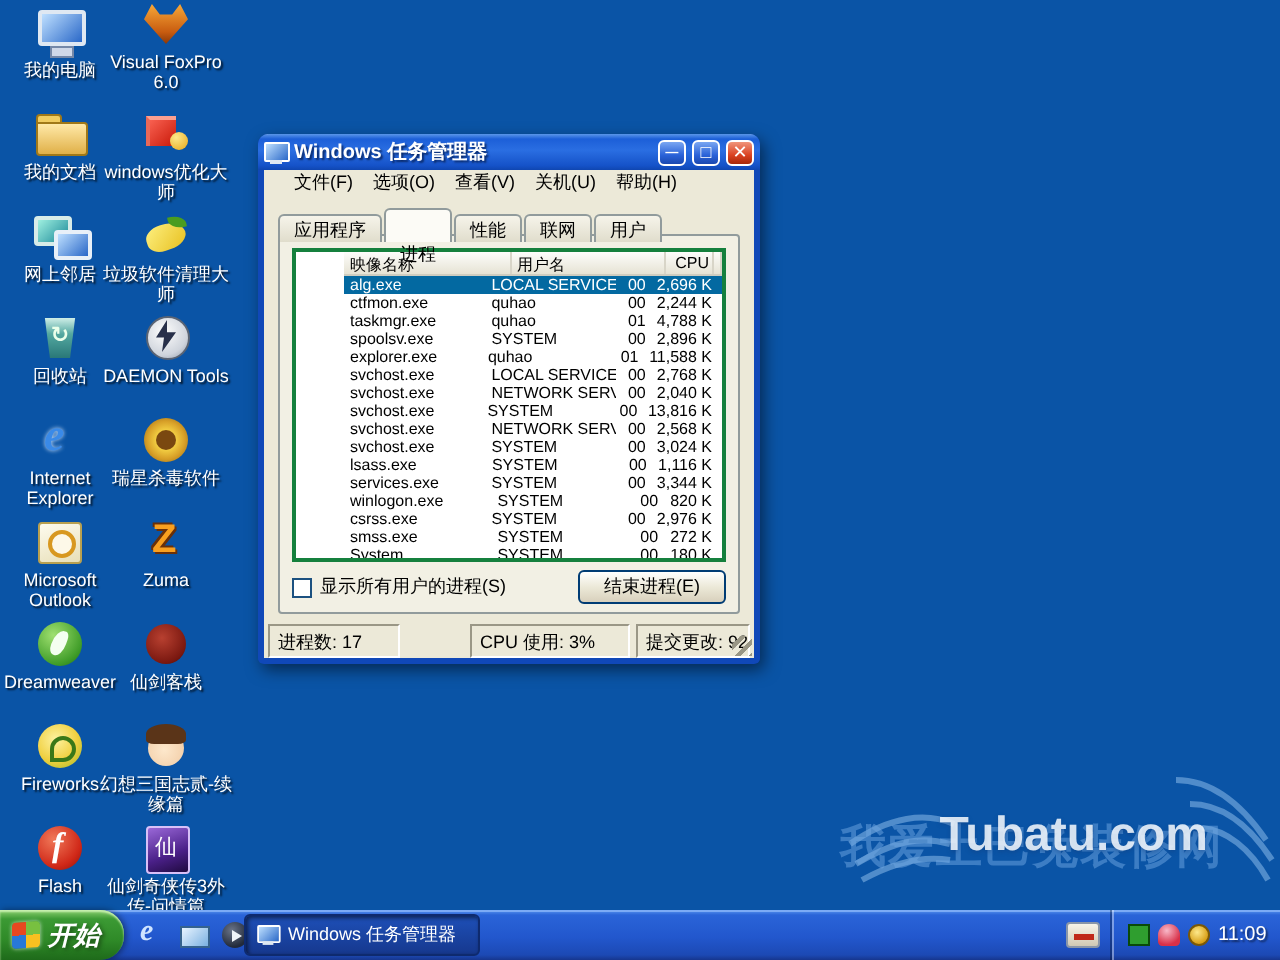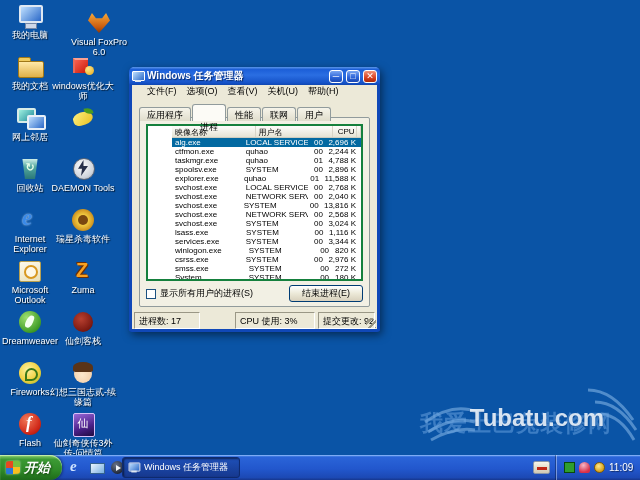--- a/index.html
+++ b/index.html
@@ -186,38 +186,39 @@
 </head>
 <body>
 
 <div class="stage">
 
   <div id="desktop-icons">
       <div class="dskicon" style="left: 2px; top: 4px; width: 56px;">
         <div class="ic ic-my-computer"></div>
         <div class="lbl">我的电脑</div>
       </div>
-      <div class="dskicon" style="left: 50px; top: 11px; width: 66px; margin-left: 16px;">
+      <div class="dskicon" style="left: 50px; top: 0; width: 66px;">
         <div class="ic ic-visual-foxpro"></div>
         <div class="lbl">Visual FoxPro 6.0</div>
       </div>
       <div class="dskicon" style="left: 2px; top: 55px; width: 56px;">
         <div class="ic ic-my-documents"></div>
         <div class="lbl">我的文档</div>
       </div>
       <div class="dskicon" style="left: 50px; top: 55px; width: 66px;">
         <div class="ic ic-windows-optimizer"></div>
         <div class="lbl">windows优化大师</div>
       </div>
       <div class="dskicon" style="left: 2px; top: 106px; width: 56px;">
         <div class="ic ic-network-places"></div>
         <div class="lbl">网上邻居</div>
       </div>
       <div class="dskicon" style="left: 50px; top: 106px; width: 66px;">
         <div class="ic ic-junk-cleaner"></div>
+        <div class="lbl">垃圾软件清理大师</div>
       </div>
       <div class="dskicon" style="left: 2px; top: 157px; width: 56px;">
         <div class="ic ic-recycle-bin"></div>
         <div class="lbl">回收站</div>
       </div>
       <div class="dskicon" style="left: 50px; top: 157px; width: 66px;">
         <div class="ic ic-daemon-tools"></div>
         <div class="lbl">DAEMON Tools</div>
       </div>
       <div class="dskicon" style="left: 2px; top: 208px; width: 56px;">

